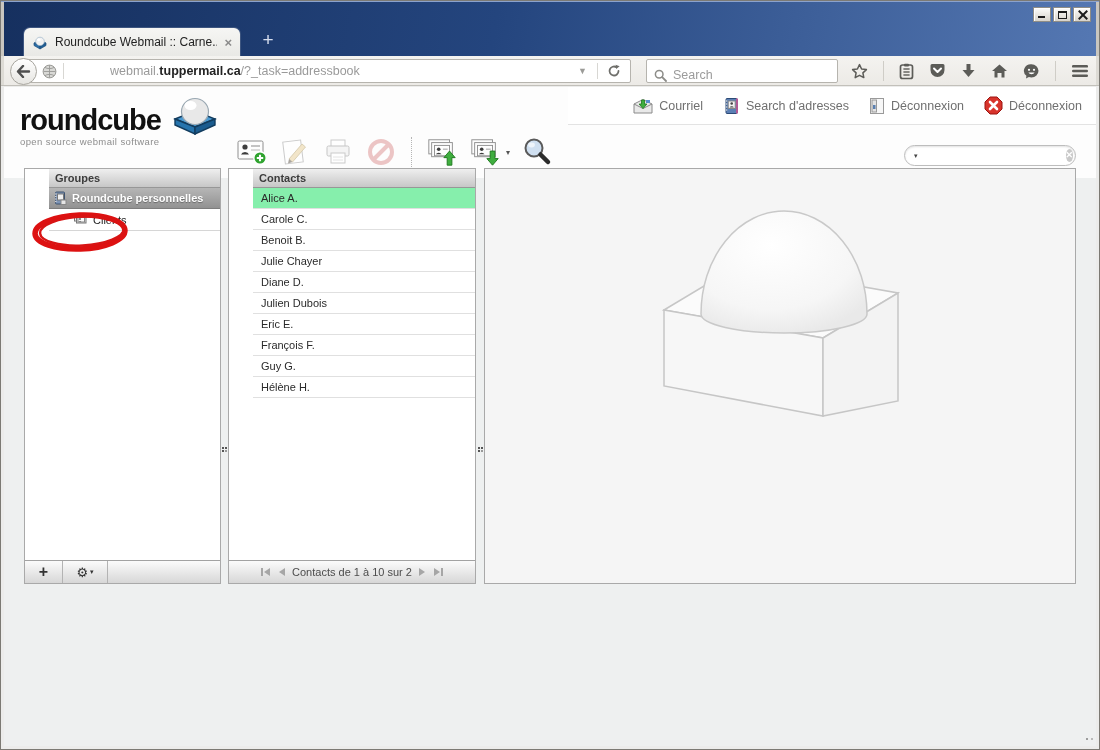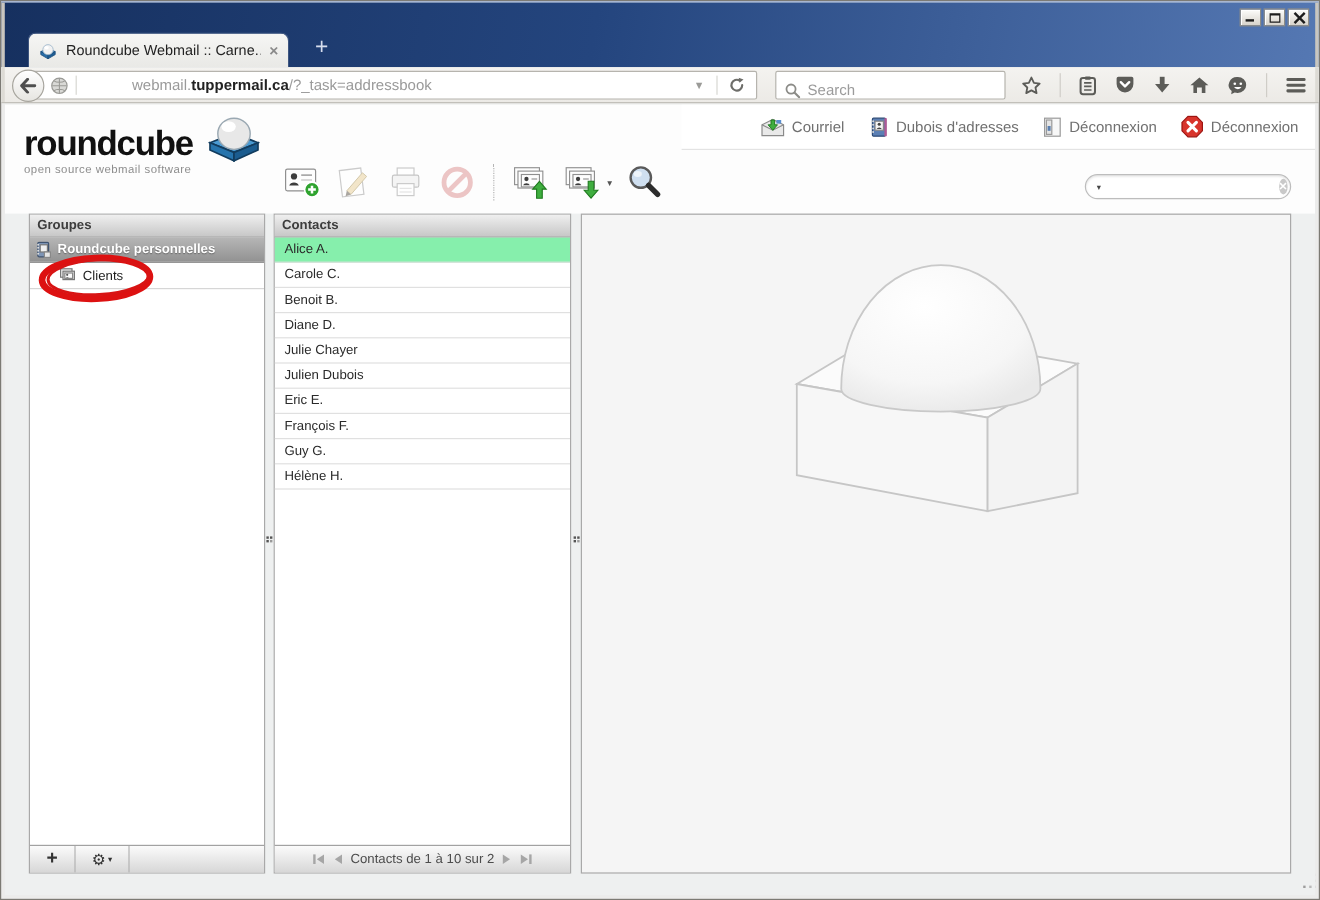--- a/index.html
+++ b/index.html
@@ -104,21 +104,21 @@
     box-shadow:inset 0 1px 2px rgba(0,0,0,.12);
     display:flex; align-items:center; padding:0 6px; gap:3px;
   }
   .quicksearch input { border:none; outline:none; flex:1; font-size:11px; background:transparent; font-family:"Liberation Sans",sans-serif; }
   .qs-caret { font-size:7px; color:#444; }
   .qs-clear {
     width:13px; height:13px; border-radius:50%; background:#c9c9c9; color:#fff;
     font-size:9px; line-height:13px; text-align:center; font-weight:bold; cursor:pointer;
   }
   
-  .panel { position:absolute; top:91px; height:550px; background:#fff; border:1px solid #a9a9a9; }
+  .panel { position:absolute; top:81px; height:416px; background:#fff; border:1px solid #a9a9a9;padding-left:24px; }
   .panel-header {
     height:19px; background:linear-gradient(#efefef,#c7c7c7);
     border-bottom:1px solid #979797; font-weight:bold; color:#3c3c3c;
     display:flex; align-items:center; padding-left:6px; font-size:11px;
   }
   .groups-panel { left:20px; width:197px; }
   .group-row { display:flex; align-items:center; gap:5px; height:21px; padding-left:4px; cursor:pointer; }
   .group-row.selected {
     background:linear-gradient(#b6b6b6,#929292); border-bottom:1px solid #7d7d7d;
     color:#fff; font-weight:bold; text-shadow:0 1px 1px rgba(0,0,0,.35);
@@ -287,21 +287,21 @@
             <rect x="3" y="1.5" width="11" height="15" rx="1" fill="#5b7fb4" stroke="#2c4a76"></rect>
             <rect x="13" y="1.5" width="2" height="15" fill="#b05a94"></rect>
             <rect x="5.2" y="4" width="7" height="7.5" fill="#f4f4f4" stroke="#888"></rect>
             <circle cx="8.7" cy="6.5" r="1.3" fill="#444"></circle>
             <path d="M6.6 10.6 a2.2 1.8 0 0 1 4.2 0 Z" fill="#444"></path>
             <circle cx="3.6" cy="4" r="0.8" fill="#ddd"></circle>
               <circle cx="3.6" cy="7" r="0.8" fill="#ddd"></circle>
             <circle cx="3.6" cy="10" r="0.8" fill="#ddd"></circle>
               <circle cx="3.6" cy="13" r="0.8" fill="#ddd"></circle>
           </svg>
-          <span>Dubois d'adresses</span>
+          <span>Search d'adresses</span>
         </span>
         <span class="task-item">
           <svg width="16" height="18" viewBox="0 0 16 18">
             <rect x="1.5" y="1.5" width="13" height="15" fill="#f7f7f7" stroke="#9a9a9a"></rect>
             <rect x="3" y="3" width="4.5" height="12" fill="#e3e3e3" stroke="#9a9a9a"></rect>
             <rect x="4" y="8" width="2.5" height="4" fill="#5a7fb0"></rect>
           </svg>
           <span>Déconnexion</span>
         </span>
         <span class="task-item">
@@ -448,24 +448,24 @@
         <div class="contact-row">
             <span>Alice A.</span>
           </div>
         <div class="contact-row">
             <span>Carole C.</span>
           </div>
         <div class="contact-row">
             <span>Benoit B.</span>
           </div>
         <div class="contact-row">
+            <span>Julie Chayer</span>
+          </div>
+        <div class="contact-row">
             <span>Diane D.</span>
-          </div>
-        <div class="contact-row">
-            <span>Julie Chayer</span>
           </div>
         <div class="contact-row">
             <span>Julien Dubois</span>
           </div>
         <div class="contact-row">
             <span>Eric E.</span>
           </div>
         <div class="contact-row">
             <span>François F.</span>
           </div>

